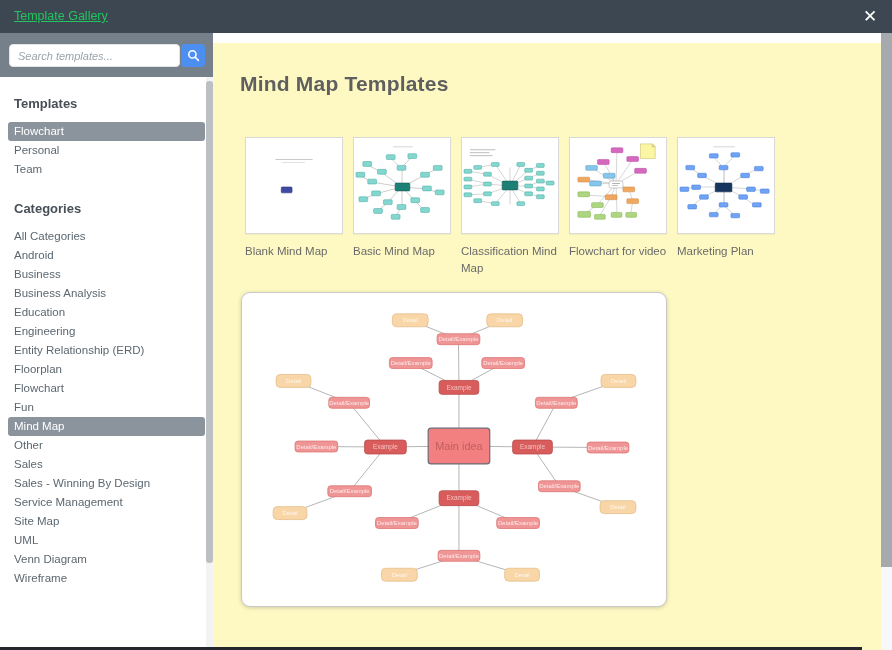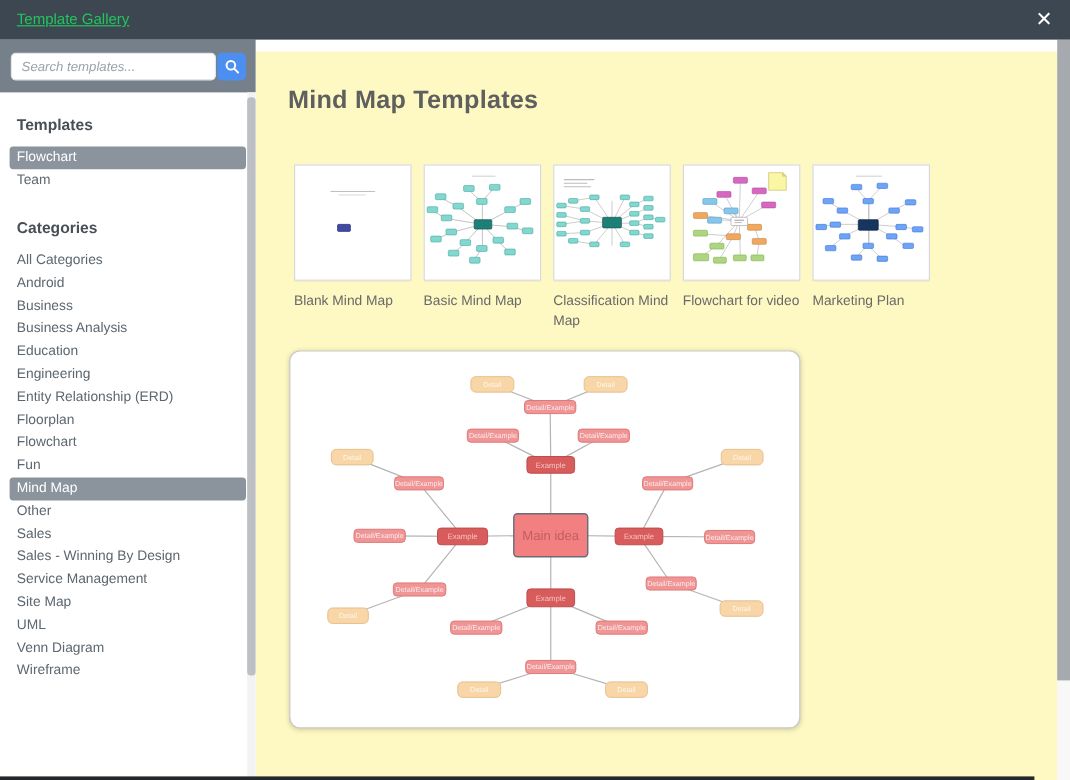--- a/index.html
+++ b/index.html
@@ -67,20 +67,21 @@
           <line x1="8.2" y1="8.2" x2="11.4" y2="11.4" stroke="#fff" stroke-width="1.6" stroke-linecap="round"></line>
         </svg>
       </span>
     </button>
   </div>
 
   <div class="side-content">
     <div class="side-heading">Templates</div>
     <ul class="nav-list" id="templates-list">
         <li class="nav-item selected">Flowchart</li>
+        <li class="nav-item">Personal</li>
         <li class="nav-item">Team</li>
       </ul>
 
     <div class="side-heading">Categories</div>
     <ul class="nav-list" id="categories-list">
         <li class="nav-item">All Categories</li>
         <li class="nav-item">Android</li>
         <li class="nav-item">Business</li>
         <li class="nav-item">Business Analysis</li>
         <li class="nav-item">Education</li>

